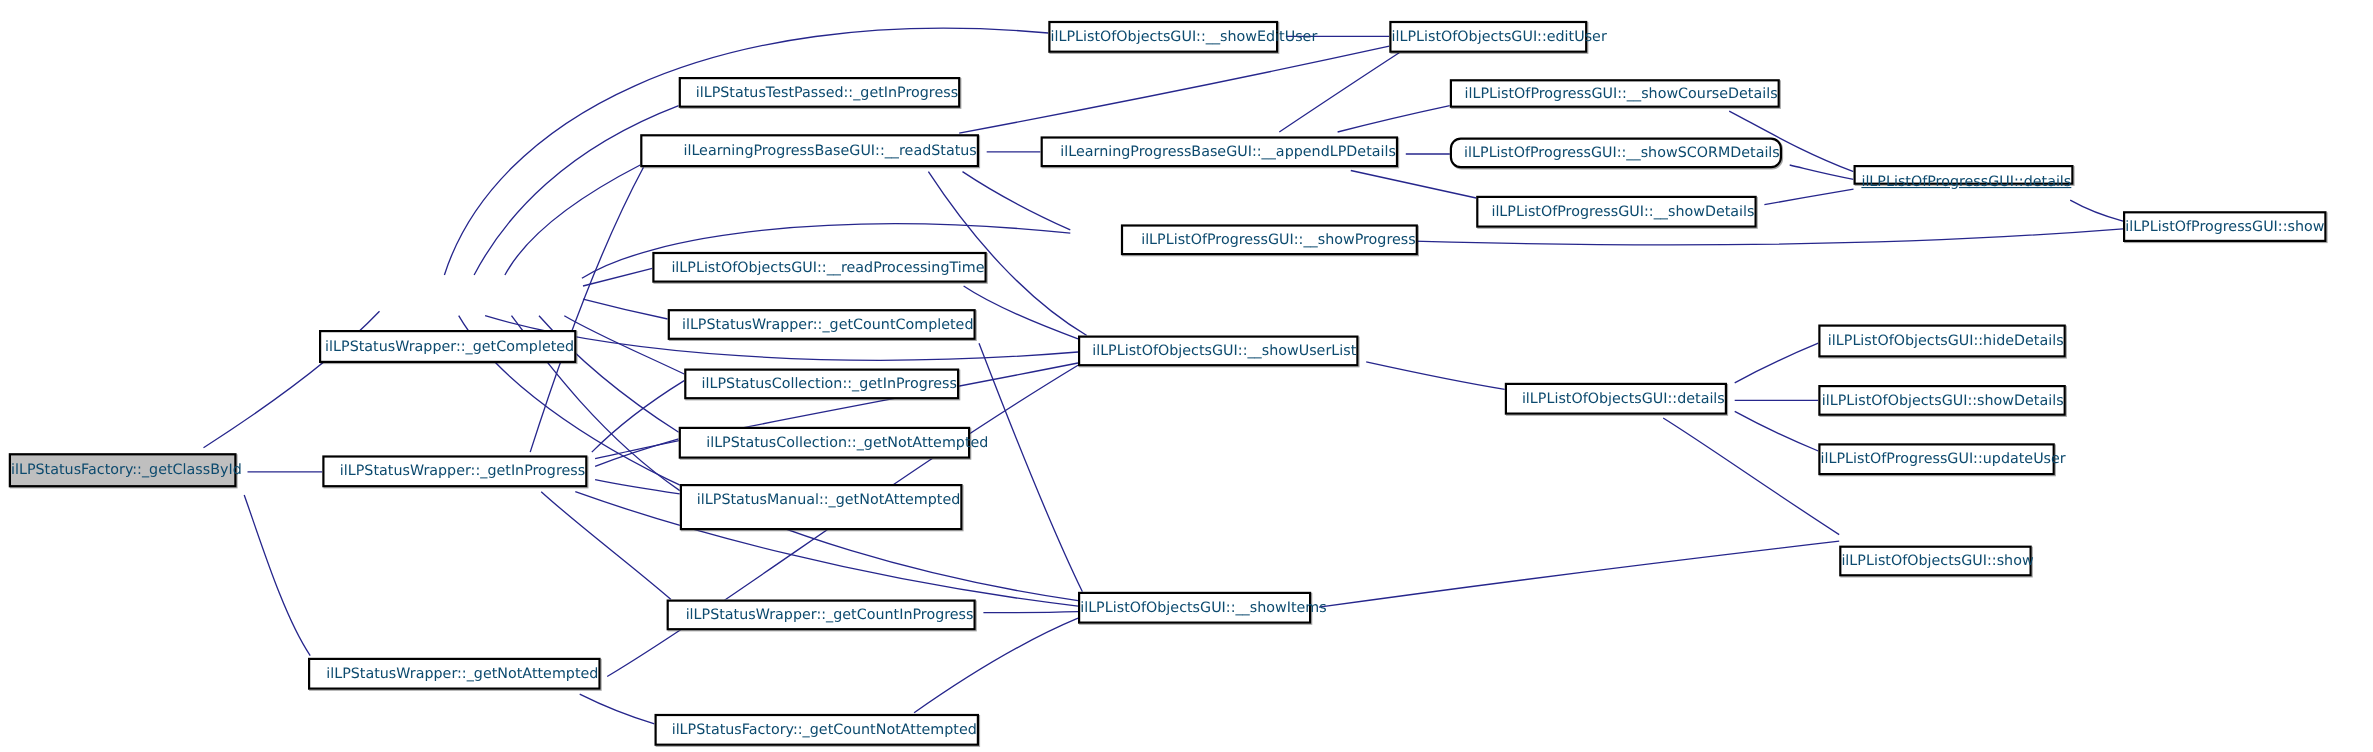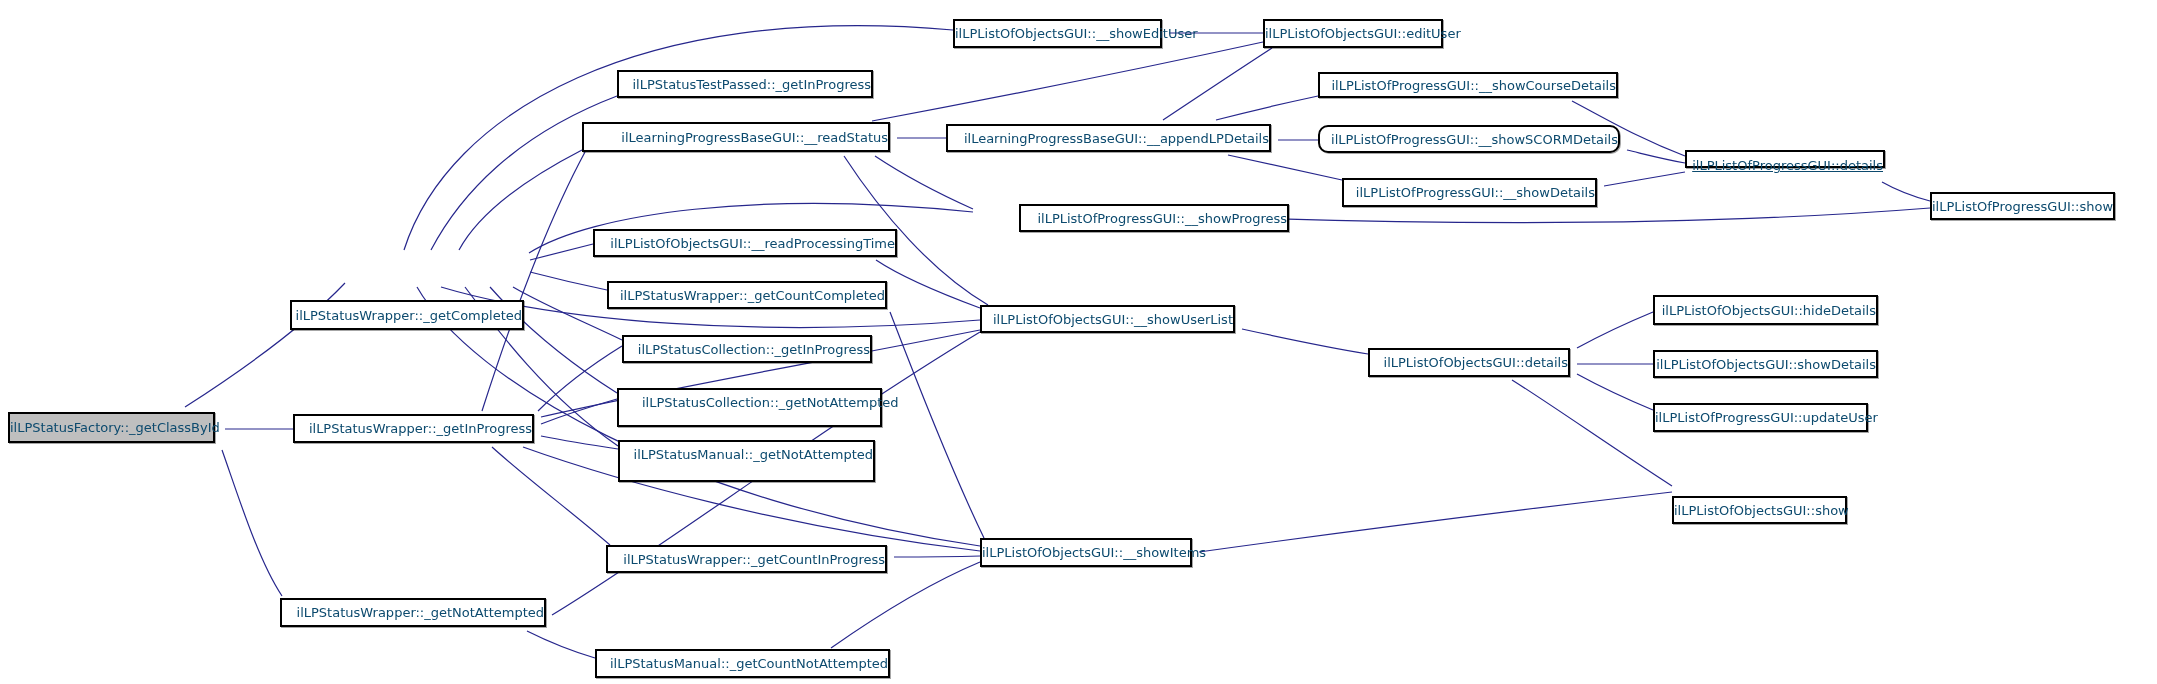--- a/index.html
+++ b/index.html
@@ -88,30 +88,30 @@
 
 <div class="node hl" style="left: 8px; top: 412px; width: 207px; height: 31px; line-height: 28px; border-color: rgb(0, 0, 0); background: rgb(191, 191, 191);">ilLPStatusFactory::_getClassById</div>
     <div class="node" style="left: 290px; top: 253px; width: 234px; height: 30px; line-height: 27px; border-color: rgb(0, 0, 0); background: rgb(255, 255, 255); margin-top: 47px;">ilLPStatusWrapper::_getCompleted</div>
     <div class="node" style="left: 293px; top: 414px; width: 241px; height: 29px; line-height: 26px; border-color: rgb(0, 0, 0); background: rgb(255, 255, 255);">ilLPStatusWrapper::_getInProgress</div>
     <div class="node" style="left: 280px; top: 598px; width: 266px; height: 29px; line-height: 26px; border-color: rgb(0, 0, 0); background: rgb(255, 255, 255);">ilLPStatusWrapper::_getNotAttempted</div>
     <div class="node" style="left: 617px; top: 70px; width: 256px; height: 28px; line-height: 25px; border-color: rgb(0, 0, 0); background: rgb(255, 255, 255);">ilLPStatusTestPassed::_getInProgress</div>
     <div class="node" style="left: 582px; top: 122px; width: 308px; height: 30px; line-height: 27px; border-color: rgb(0, 0, 0); background: rgb(255, 255, 255);">ilLearningProgressBaseGUI::__readStatus</div>
     <div class="node" style="left: 593px; top: 229px; width: 304px; height: 28px; line-height: 25px; border-color: rgb(0, 0, 0); background: rgb(255, 255, 255);">ilLPListOfObjectsGUI::__readProcessingTime</div>
     <div class="node" style="left: 607px; top: 281px; width: 280px; height: 28px; line-height: 25px; border-color: rgb(0, 0, 0); background: rgb(255, 255, 255);">ilLPStatusWrapper::_getCountCompleted</div>
     <div class="node" style="left: 622px; top: 335px; width: 250px; height: 28px; line-height: 25px; border-color: rgb(0, 0, 0); background: rgb(255, 255, 255);">ilLPStatusCollection::_getInProgress</div>
-    <div class="node" style="left: 617px; top: 388px; width: 265px; height: 39px; line-height: 26px; border-color: rgb(0, 0, 0); background: rgb(255, 255, 255); padding-left: 23px;">ilLPStatusCollection::_getNotAttempted</div>
+    <div class="node" style="left: 617px; top: 388px; width: 265px; height: 29px; line-height: 26px; border-color: rgb(0, 0, 0); background: rgb(255, 255, 255); padding-left: 23px;">ilLPStatusCollection::_getNotAttempted</div>
     <div class="node" style="left: 618px; top: 440px; width: 257px; height: 42px; line-height: 25px; border-color: rgb(0, 0, 0); background: rgb(255, 255, 255);">ilLPStatusManual::_getNotAttempted</div>
     <div class="node" style="left: 953px; top: 19px; width: 209px; height: 29px; line-height: 26px; border-color: rgb(0, 0, 0); background: rgb(255, 255, 255);">ilLPListOfObjectsGUI::__showEditUser</div>
     <div class="node" style="left: 1263px; top: 19px; width: 180px; height: 29px; line-height: 26px; border-color: rgb(0, 0, 0); background: rgb(255, 255, 255);">ilLPListOfObjectsGUI::editUser</div>
     <div class="node" style="left: 946px; top: 124px; width: 325px; height: 28px; line-height: 25px; border-color: rgb(0, 0, 0); background: rgb(255, 255, 255);">ilLearningProgressBaseGUI::__appendLPDetails</div>
     <div class="node" style="left: 1019px; top: 204px; width: 270px; height: 28px; line-height: 25px; border-color: rgb(0, 0, 0); background: rgb(255, 255, 255);">ilLPListOfProgressGUI::__showProgress</div>
     <div class="node" style="left: 980px; top: 305px; width: 255px; height: 28px; line-height: 25px; border-color: rgb(0, 0, 0); background: rgb(255, 255, 255);">ilLPListOfObjectsGUI::__showUserList</div>
     <div class="node" style="left: 980px; top: 538px; width: 212px; height: 29px; line-height: 26px; border-color: rgb(0, 0, 0); background: rgb(255, 255, 255);">ilLPListOfObjectsGUI::__showItems</div>
     <div class="node" style="left: 606px; top: 545px; width: 281px; height: 28px; line-height: 25px; border-color: rgb(0, 0, 0); background: rgb(255, 255, 255);">ilLPStatusWrapper::_getCountInProgress</div>
-    <div class="node" style="left: 595px; top: 649px; width: 295px; height: 29px; line-height: 26px; border-color: rgb(0, 0, 0); background: rgb(255, 255, 255);">ilLPStatusManual::_getCountNotAttempted</div>
+    <div class="node" style="left: 595px; top: 649px; width: 295px; height: 29px; line-height: 26px; border-color: rgb(0, 0, 0); background: rgb(255, 255, 255);">ilLPStatusFactory::_getCountNotAttempted</div>
     <div class="node" style="left: 1318px; top: 72px; width: 300px; height: 26px; line-height: 23px; border-color: rgb(0, 0, 0); background: rgb(255, 255, 255);">ilLPListOfProgressGUI::__showCourseDetails</div>
     <div class="node" style="left: 1318px; top: 125px; width: 302px; height: 28px; line-height: 25px; border-color: rgb(0, 0, 0); background: rgb(255, 255, 255); border-radius: 10px;">ilLPListOfProgressGUI::__showSCORMDetails</div>
     <div class="node" style="left: 1342px; top: 178px; width: 255px; height: 29px; line-height: 26px; border-color: rgb(0, 0, 0); background: rgb(255, 255, 255);">ilLPListOfProgressGUI::__showDetails</div>
     <div class="node" style="left: 1685px; top: 150px; width: 200px; height: 18px; line-height: 27px; border-color: rgb(0, 0, 0); background: rgb(255, 255, 255); text-decoration: underline;">ilLPListOfProgressGUI::details</div>
     <div class="node" style="left: 1930px; top: 192px; width: 185px; height: 28px; line-height: 25px; border-color: rgb(0, 0, 0); background: rgb(255, 255, 255);">ilLPListOfProgressGUI::show</div>
     <div class="node" style="left: 1653px; top: 295px; width: 225px; height: 30px; line-height: 27px; border-color: rgb(0, 0, 0); background: rgb(255, 255, 255);">ilLPListOfObjectsGUI::hideDetails</div>
     <div class="node" style="left: 1653px; top: 350px; width: 225px; height: 28px; line-height: 25px; border-color: rgb(0, 0, 0); background: rgb(255, 255, 255);">ilLPListOfObjectsGUI::showDetails</div>
     <div class="node" style="left: 1653px; top: 403px; width: 215px; height: 29px; line-height: 26px; border-color: rgb(0, 0, 0); background: rgb(255, 255, 255);">ilLPListOfProgressGUI::updateUser</div>
     <div class="node" style="left: 1368px; top: 348px; width: 202px; height: 29px; line-height: 26px; border-color: rgb(0, 0, 0); background: rgb(255, 255, 255);">ilLPListOfObjectsGUI::details</div>
     <div class="node" style="left: 1672px; top: 496px; width: 175px; height: 28px; line-height: 25px; border-color: rgb(0, 0, 0); background: rgb(255, 255, 255);">ilLPListOfObjectsGUI::show</div>

